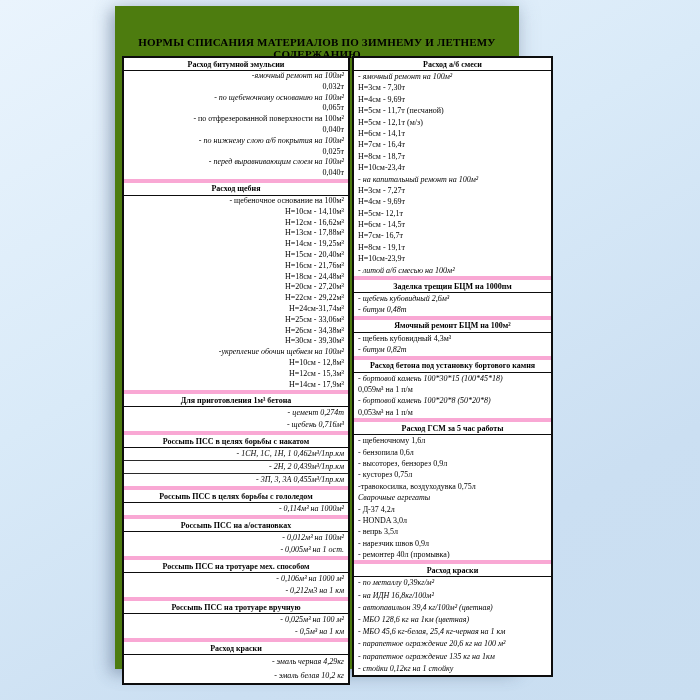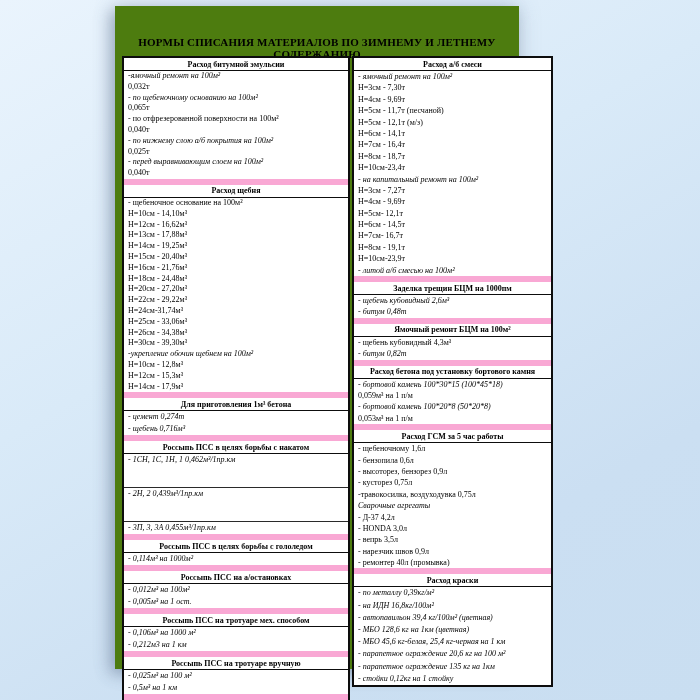--- a/index.html
+++ b/index.html
@@ -23,35 +23,35 @@
     position:absolute;left:7px;top:50px;
     display:flex;align-items:flex-start;gap:2px;
   }
   .col{border:2px solid #0d0d0d;background:#fff;box-sizing:border-box;}
   .col.left{width:228px;}
   .col.right{width:201px;}
   .section{display:block;}
   .sec-header{
     font-weight:bold;text-align:center;font-size:8px;line-height:9.5px;
     padding:1.5px 2px 1px;color:#000;
-    border-top:6px solid #f9a8d4;border-bottom:1.5px solid #0d0d0d;
+    border-top:4px solid #f9a8d4;border-bottom:1.5px solid #0d0d0d;
     white-space:nowrap;overflow:hidden;
   }
   .section:first-child .sec-header{border-top:none;}
   .row{
     font-size:8px;padding:0 4px;color:#000;
     white-space:nowrap;overflow:hidden;
   }
-  .left .section .row{height:10.8px;line-height:10.8px;}
+  .left .section .row{height:10.8px;line-height:10.8px;text-align:right;}
   .left .section:nth-child(n+3) .row{height:12px;line-height:12px;}
   .left .section:last-child .row{height:14px;line-height:14px;}
   .right .section .row{height:11.4px;line-height:11.4px;}
   .right .section:last-child .row{height:12.2px;line-height:12.2px;}
   
-  .left .section:nth-child(4) .row + .row{border-top:1px solid #2a2a2a;margin-top:21px;}
+  .left .section:nth-child(4) .row + .row{border-top:1px solid #2a2a2a;}
   .it{font-style:italic;}
 </style>
 </head>
 <body>
 
 <div class="page">
   <div class="title">НОРМЫ СПИСАНИЯ МАТЕРИАЛОВ ПО ЗИМНЕМУ И ЛЕТНЕМУ СОДЕРЖАНИЮ</div>
   <div class="tables">
     <div class="col left" id="left-col">
         <div class="section">

